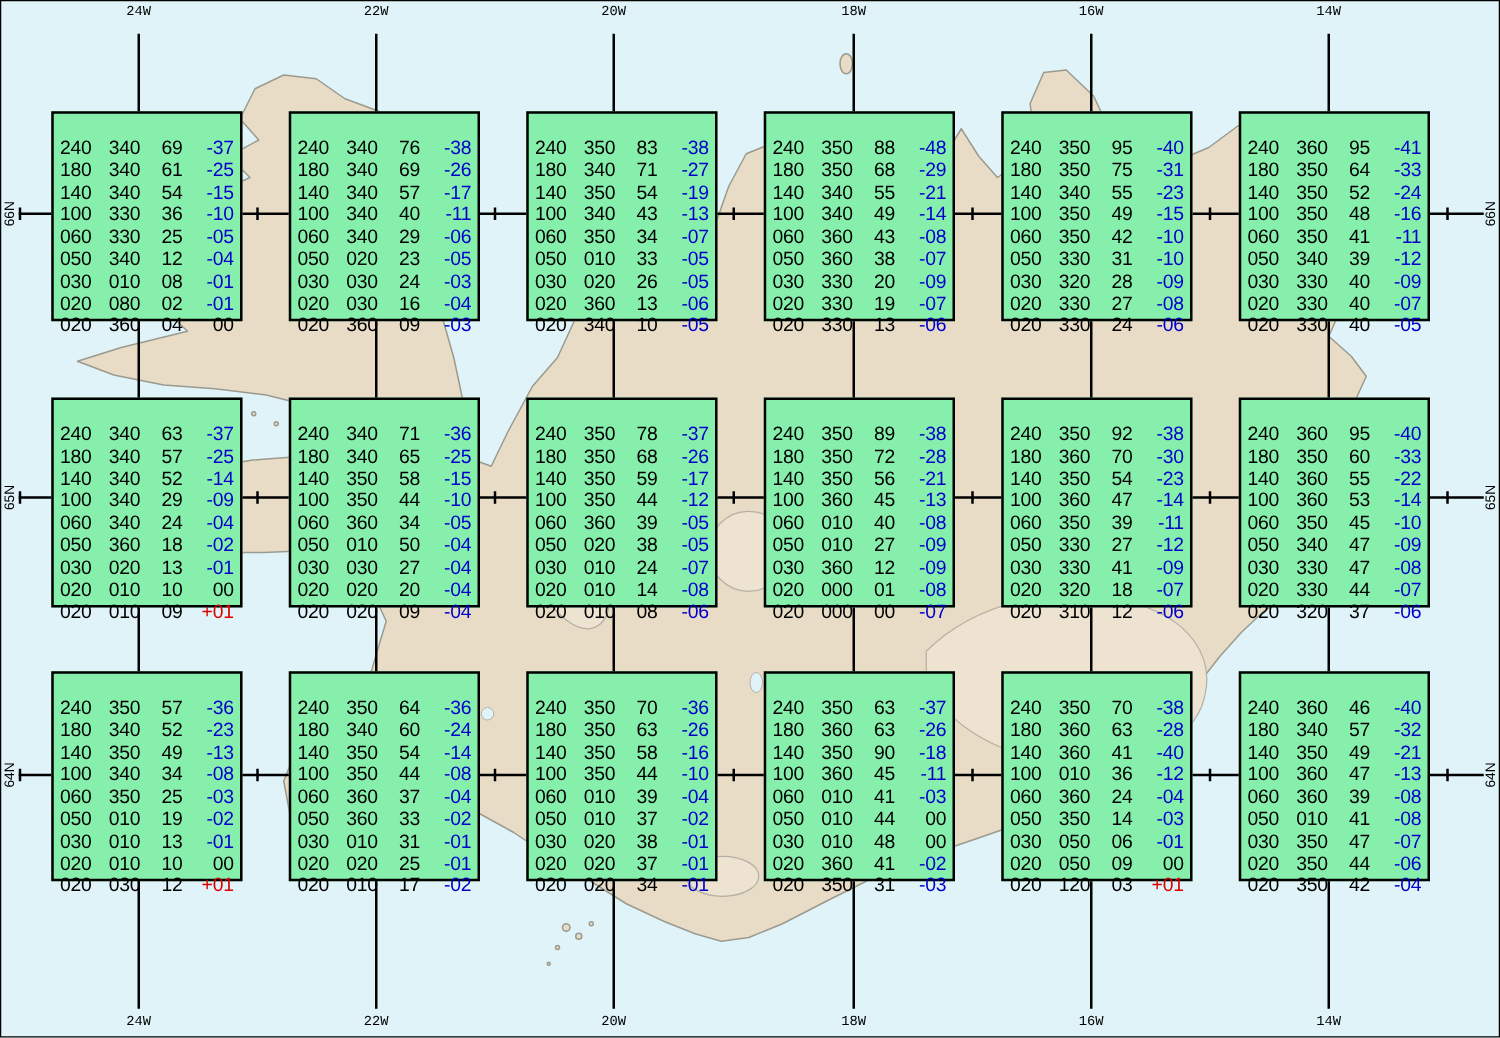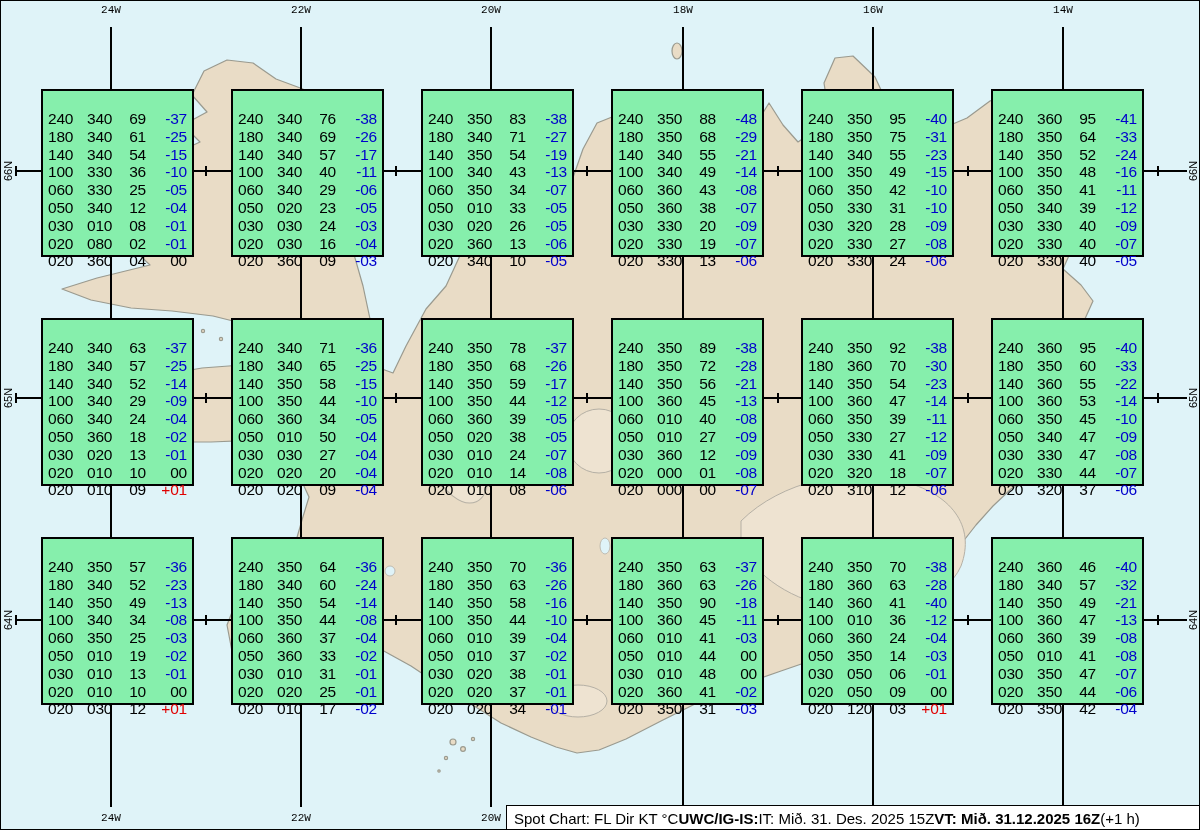--- a/index.html
+++ b/index.html
@@ -1116,20 +1116,13 @@
         </div>
         <div class="spotrow">
           <span class="fl">020</span>
           <span class="dir">350</span>
           <span class="kt">42</span>
           <span class="tp neg">-04</span>
         </div>
       </div>
     </div>
 
-  <div class="footer">
-    <span>Spot Chart: FL Dir KT °C </span>
-    <b>UWC/IG-IS:</b>
-    <span> IT: Mið. 31. Des. 2025 15Z </span>
-    <b>VT: Mið. 31.12.2025 16Z</b>
-    <span> (+1 h)</span>
-  </div>
 </div>
 
 </body></html>

